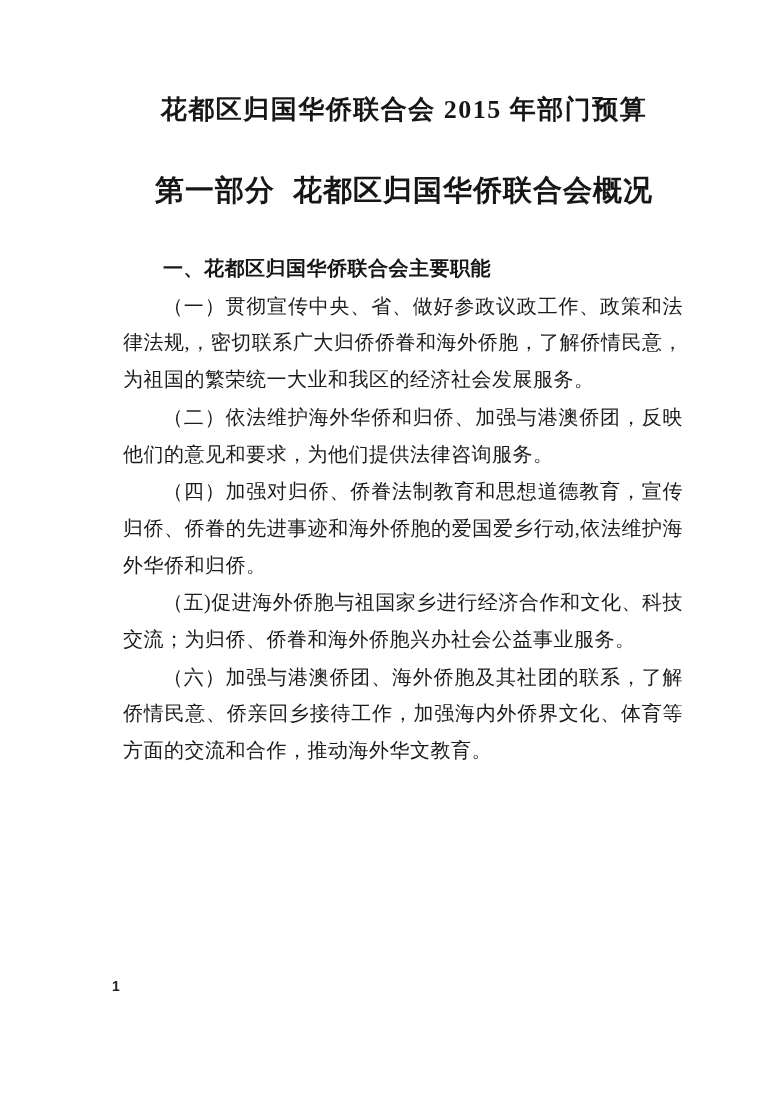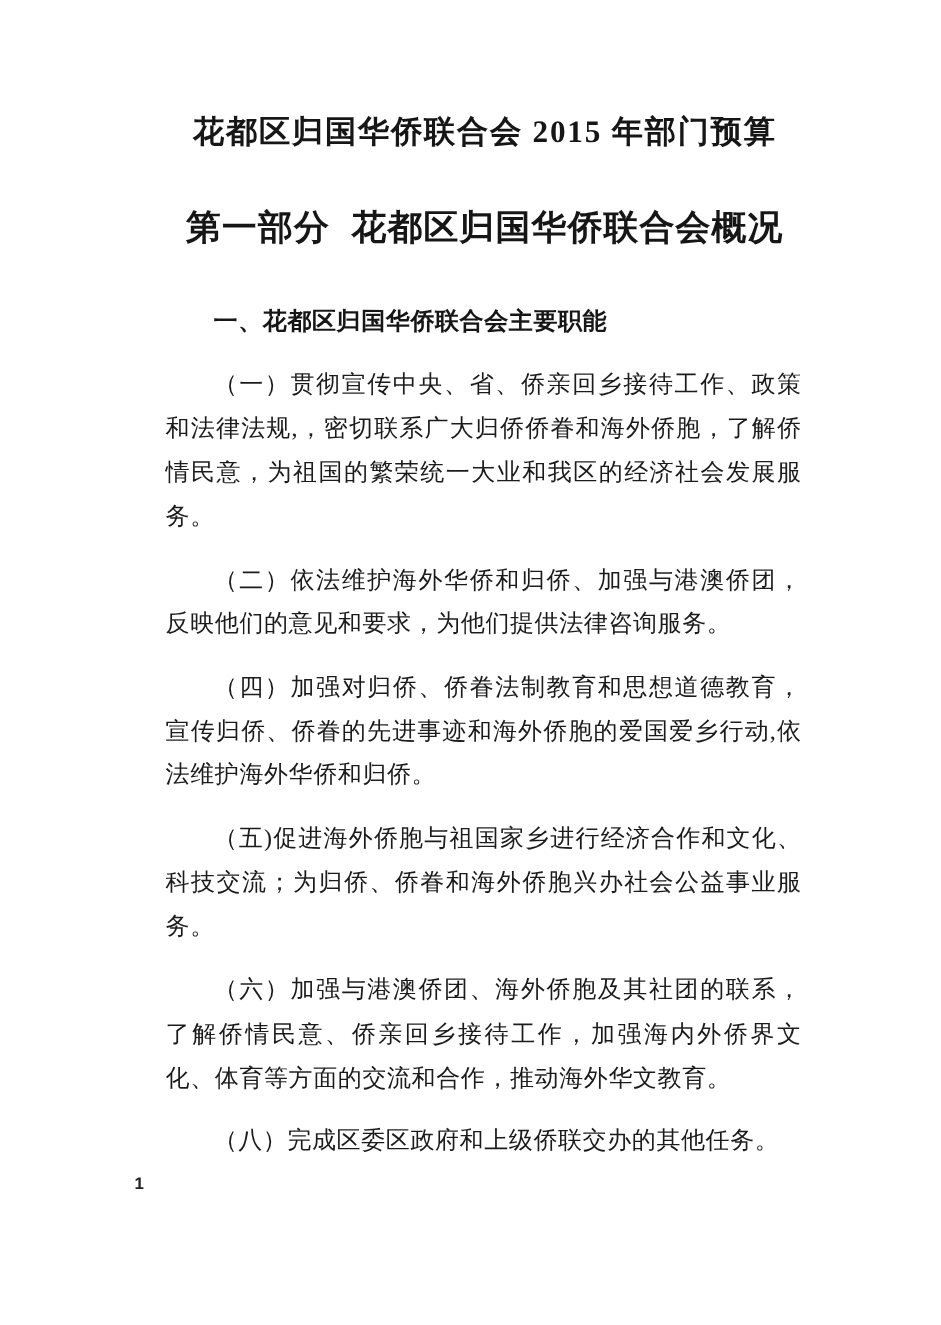--- a/index.html
+++ b/index.html
@@ -42,21 +42,21 @@
   }
   .doc-body {
     width: 562px;
     margin: 46px 0 0 110px;
     font-size: 20px;
     line-height: 36.7px;
     text-align: justify;
     letter-spacing: 0.5px;
   }
   .doc-body p {
-    margin: 16px;
+    margin: 1px;
     text-indent: 2em;
   }
   .section-heading {
     font-weight: bold;
     color: #161616;
   }
   .page-number {
     position: absolute;
     left: 112px;
     top: 978px;
@@ -82,23 +82,22 @@
   <div class="corner-speck"></div>
 
   <h1 class="doc-title">花都区归国华侨联合会 2015 年部门预算</h1>
 
   <h2 class="part-heading">
     <span class="part-label">第一部分</span><span>花都区归国华侨联合会概况</span>
   </h2>
 
   <div class="doc-body">
     <p class="section-heading">一、花都区归国华侨联合会主要职能</p>
-    <p>（一）贯彻宣传中央、省、侨亲回乡接待工作、政策和法律法规,，密切联系广大归侨侨眷和海外侨胞，了解侨情民意，为祖国的繁荣统一大业和我区的经济社会发展服务。</p>
+    <p>（一）贯彻宣传中央、省、做好参政议政工作、政策和法律法规,，密切联系广大归侨侨眷和海外侨胞，了解侨情民意，为祖国的繁荣统一大业和我区的经济社会发展服务。</p>
     <p>（二）依法维护海外华侨和归侨、加强与港澳侨团，反映他们的意见和要求，为他们提供法律咨询服务。</p>
     <p>（四）加强对归侨、侨眷法制教育和思想道德教育，宣传归侨、侨眷的先进事迹和海外侨胞的爱国爱乡行动,依法维护海外华侨和归侨。</p>
     <p>（五)促进海外侨胞与祖国家乡进行经济合作和文化、科技交流；为归侨、侨眷和海外侨胞兴办社会公益事业服务。</p>
     <p>（六）加强与港澳侨团、海外侨胞及其社团的联系，了解侨情民意、侨亲回乡接待工作，加强海内外侨界文化、体育等方面的交流和合作，推动海外华文教育。</p>
-    <p>（八）完成区委区政府和上级侨联交办的其他任务。</p>
   </div>
 
   <div class="page-number">1</div>
 
 </div>
 
 </body></html>

